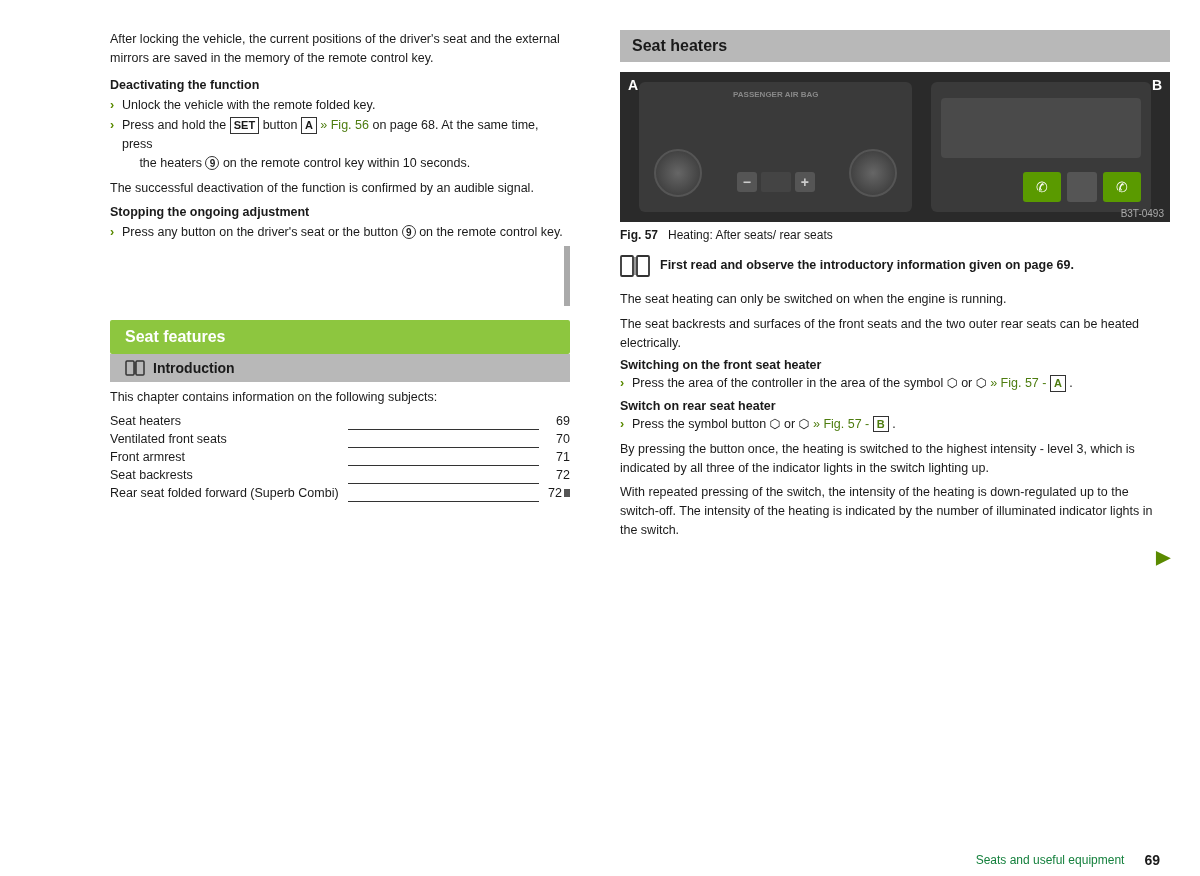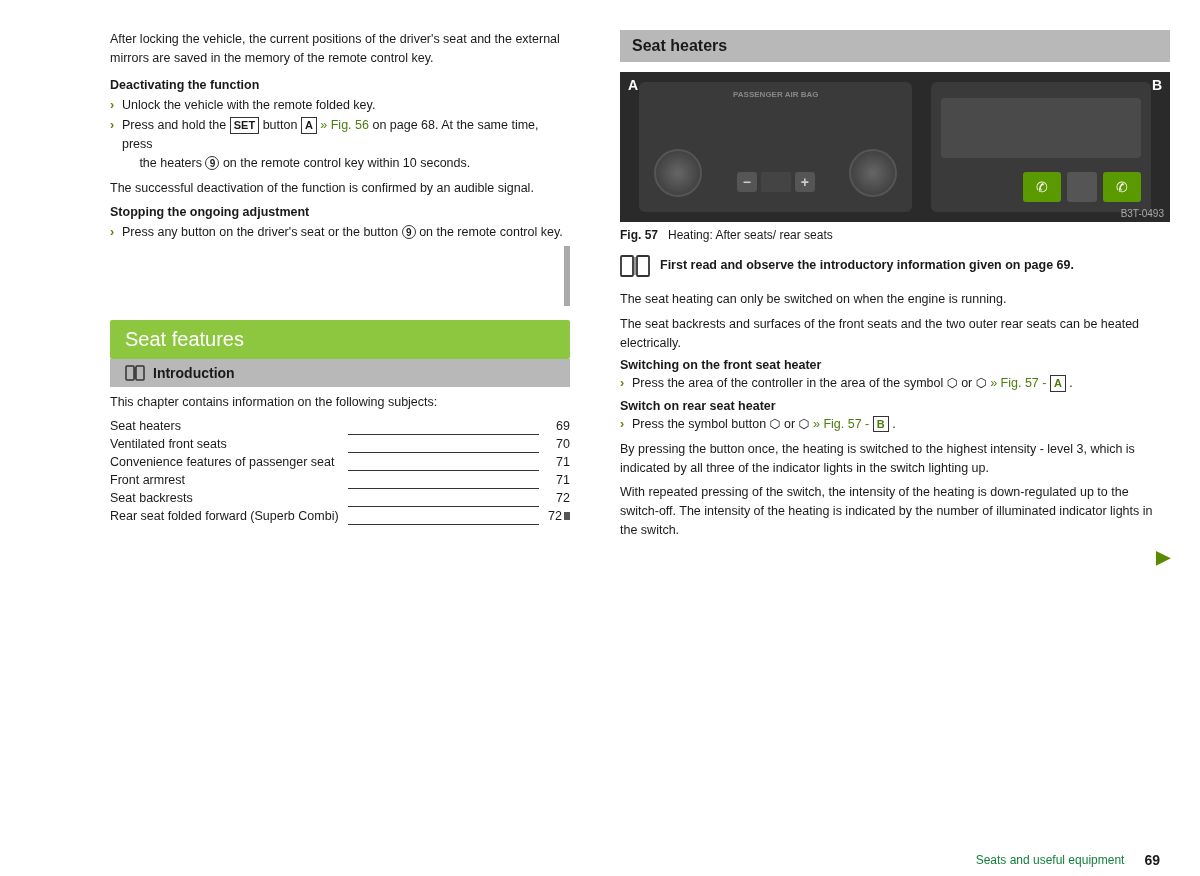--- a/index.html
+++ b/index.html
@@ -98,22 +98,22 @@
     
     .section-header {
       background: #8dc63f;
       padding: 8px 15px;
       margin: 14px 0 0 0;
       border-radius: 2px;
     }
 
     .section-header-title {
       color: #fff;
-      font-size: 20px;
-      font-weight: normal;
+      font-size: 16px;
+      font-weight: bold;
       margin-top: 28px;
     }
 
     
     .subsection-header {
       background: #b8b8b8;
       padding: 6px 15px;
       margin: 0 0 8px 0;
       display: flex;
       align-items: center;
@@ -493,27 +493,20 @@
         <div class="toc-dots"></div>
       </td>
       <td class="toc-page">69</td>
     </tr>
             <tr class="toc-row">
       <td class="toc-label">Ventilated front seats</td>
       <td style="width:100%; vertical-align:bottom; padding: 0 4px;">
         <div class="toc-dots"></div>
       </td>
       <td class="toc-page">70</td>
-    </tr>
-            <tr class="toc-row">
-      <td class="toc-label">Convenience features of passenger seat</td>
-      <td style="width:100%; vertical-align:bottom; padding: 0 4px;">
-        <div class="toc-dots"></div>
-      </td>
-      <td class="toc-page">71</td>
     </tr>
             <tr class="toc-row">
       <td class="toc-label">Front armrest</td>
       <td style="width:100%; vertical-align:bottom; padding: 0 4px;">
         <div class="toc-dots"></div>
       </td>
       <td class="toc-page">71</td>
     </tr>
             <tr class="toc-row">
       <td class="toc-label">Seat backrests</td>

